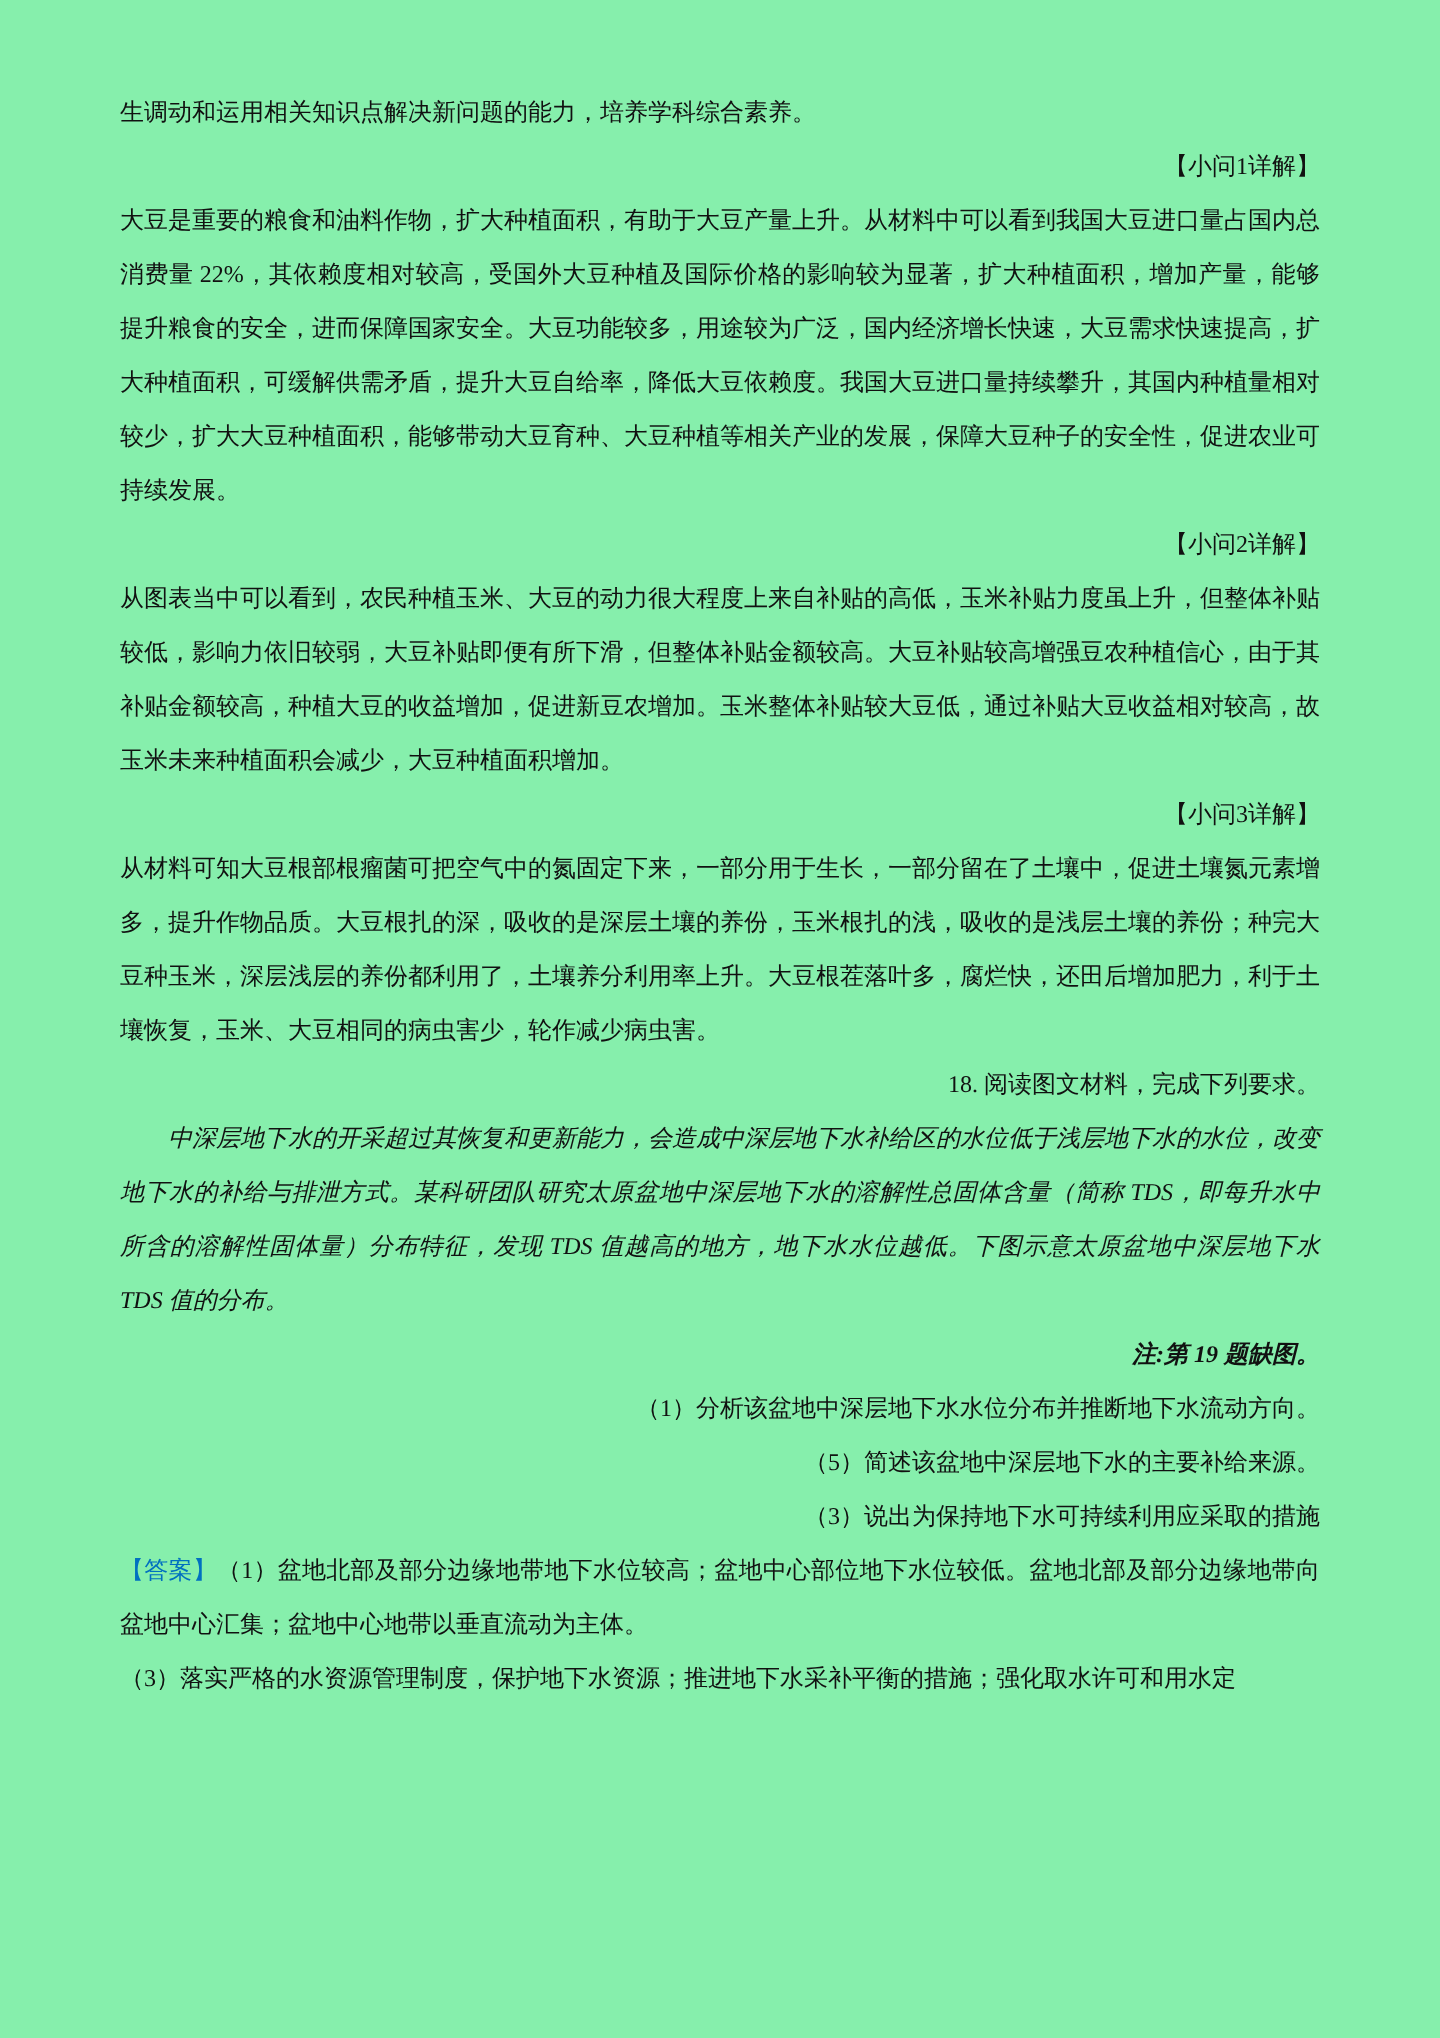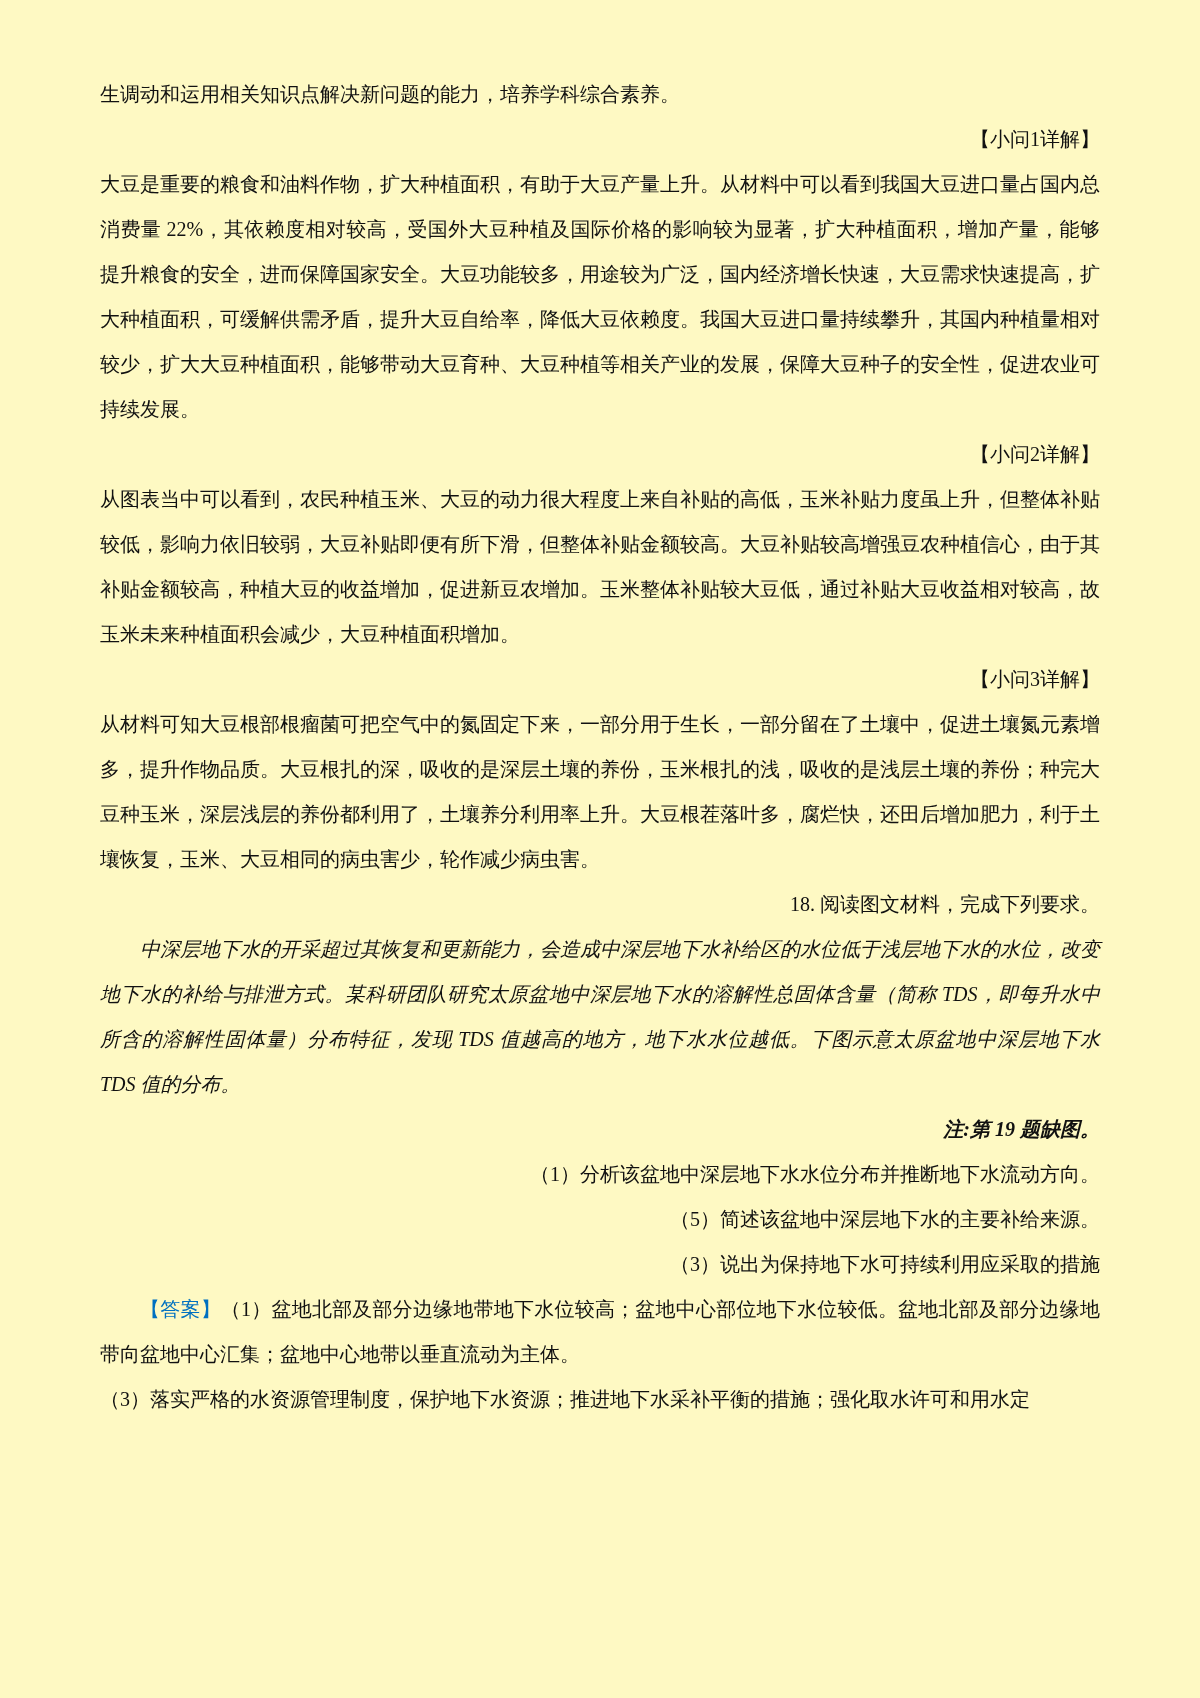--- a/index.html
+++ b/index.html
@@ -6,21 +6,21 @@
     margin: 0;
     padding: 0;
     background: #ffffff;
   }
   .page {
     position: relative;
     width: 1200px;
     height: 1698px;
     box-sizing: border-box;
     padding: 72px 100px 0 100px;
-    background: #fef9c3;
+    background: #86efac;
     overflow: hidden;
     font-family: "Liberation Serif", "DejaVu Serif", serif;
     font-size: 20px;
     color: #111111;
   }
   .para {
     margin: 0;
     line-height: 45px;
     text-align: justify;
     text-justify: inter-character;
@@ -30,21 +30,20 @@
   }
   .indent {
     text-indent: 2em;
     font-style: italic;
   }
   .bold {
     font-weight: bold;
   }
   .answer-label {
     font-weight: normal;
-    margin-left: 40px;
   }
 </style>
 </head>
 <body>
 
 <main class="page">
 
   <p class="para">生调动和运用相关知识点解决新问题的能力，培养学科综合素养。</p>
 
   <p class="para left">【小问1详解】</p>

